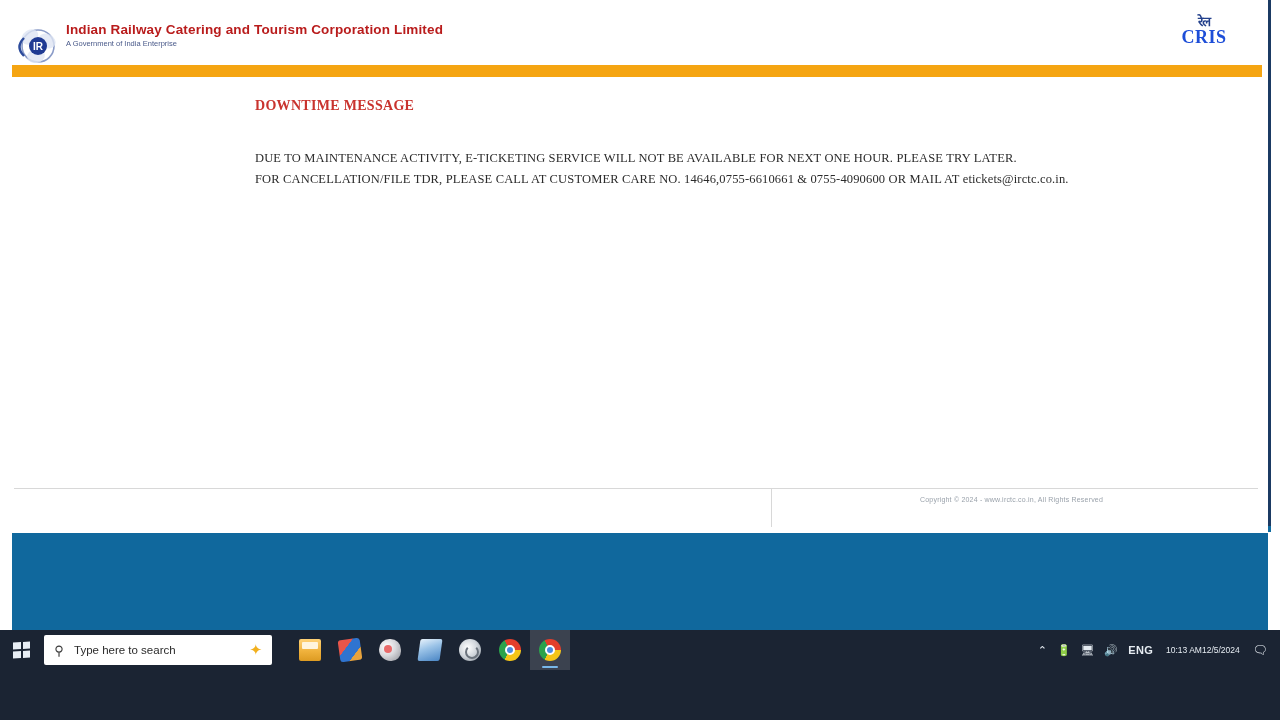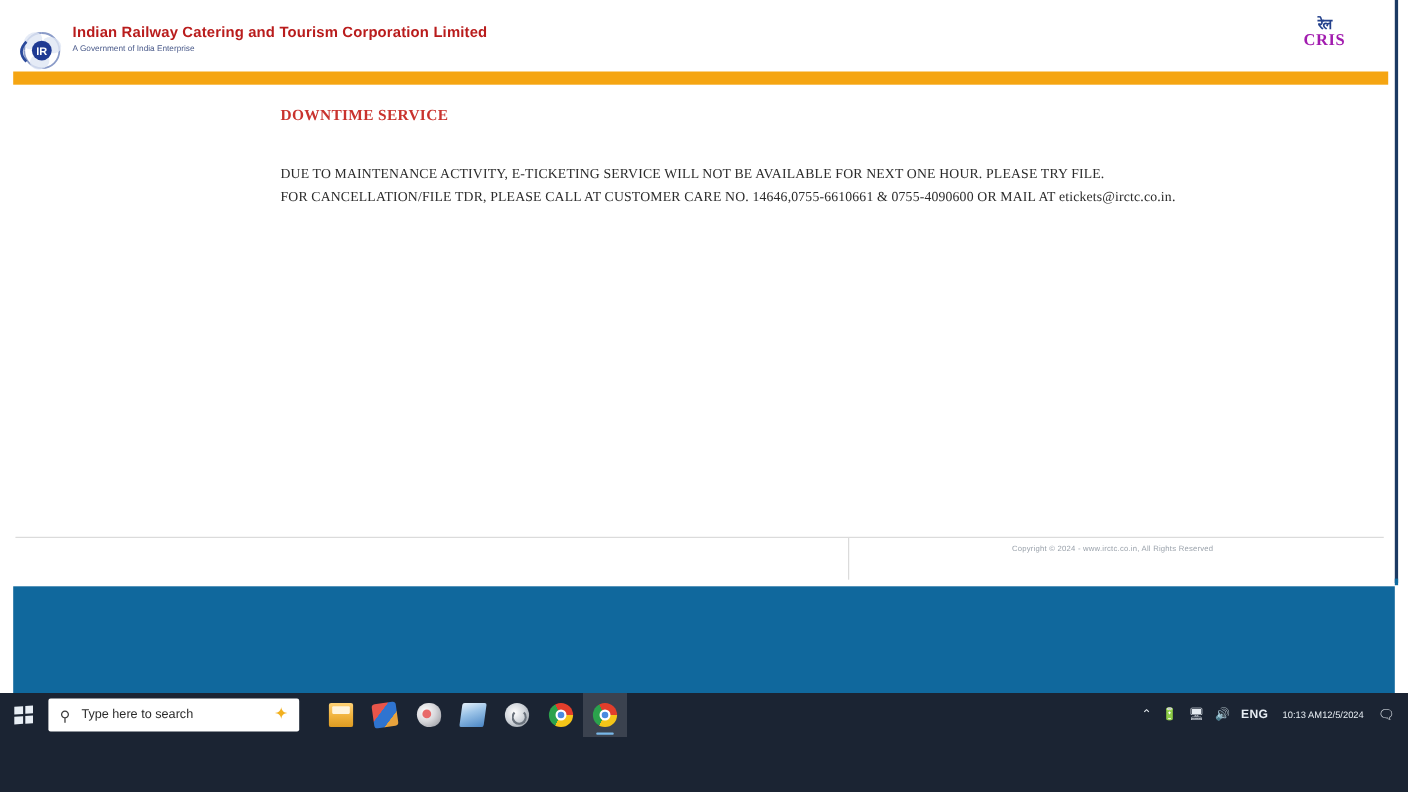--- a/index.html
+++ b/index.html
@@ -92,23 +92,23 @@
     height: 15px;
     line-height: 15px;
     font-family: "Liberation Serif", serif;
     font-size: 13px;
     font-weight: bold;
     color: #24418c;
     letter-spacing: -1px;
   }
   #cris-text {
     font-family: "Liberation Serif", serif;
-    font-size: 15px;
+    font-size: 18px;
     font-weight: bold;
-    color: #a21caf;
+    color: #1d4ed8;
     letter-spacing: .5px;
     line-height: 16px;
   }
 
   
   #orange-bar {
     position: absolute;
     left: 12px;
     top: 65px;
     width: 1250px;
@@ -400,23 +400,23 @@
 
       <div id="cris-wrap">
         <div id="cris-mark">रेल</div>
         <div id="cris-text">CRIS</div>
       </div>
     </div>
 
     <div id="orange-bar"></div>
 
     <div id="content">
-      <div id="downtime-title">DOWNTIME SERVICE</div>
+      <div id="downtime-title">DOWNTIME MESSAGE</div>
       <div id="downtime-body">
-        <div>DUE TO MAINTENANCE ACTIVITY, E-TICKETING SERVICE WILL NOT BE AVAILABLE FOR NEXT ONE HOUR. PLEASE TRY FILE.</div>
+        <div>DUE TO MAINTENANCE ACTIVITY, E-TICKETING SERVICE WILL NOT BE AVAILABLE FOR NEXT ONE HOUR. PLEASE TRY LATER.</div>
         <div>FOR CANCELLATION/FILE TDR, PLEASE CALL AT CUSTOMER CARE NO. 14646,0755-6610661 &amp; 0755-4090600 OR MAIL AT etickets@irctc.co.in.</div>
       </div>
     </div>
 
     <div id="footer-rule"></div>
     <div id="footer-divider"></div>
     <div id="copyright">Copyright © 2024 - www.irctc.co.in, All Rights Reserved</div>
   </div>
 
   <div id="blue-area"></div>

